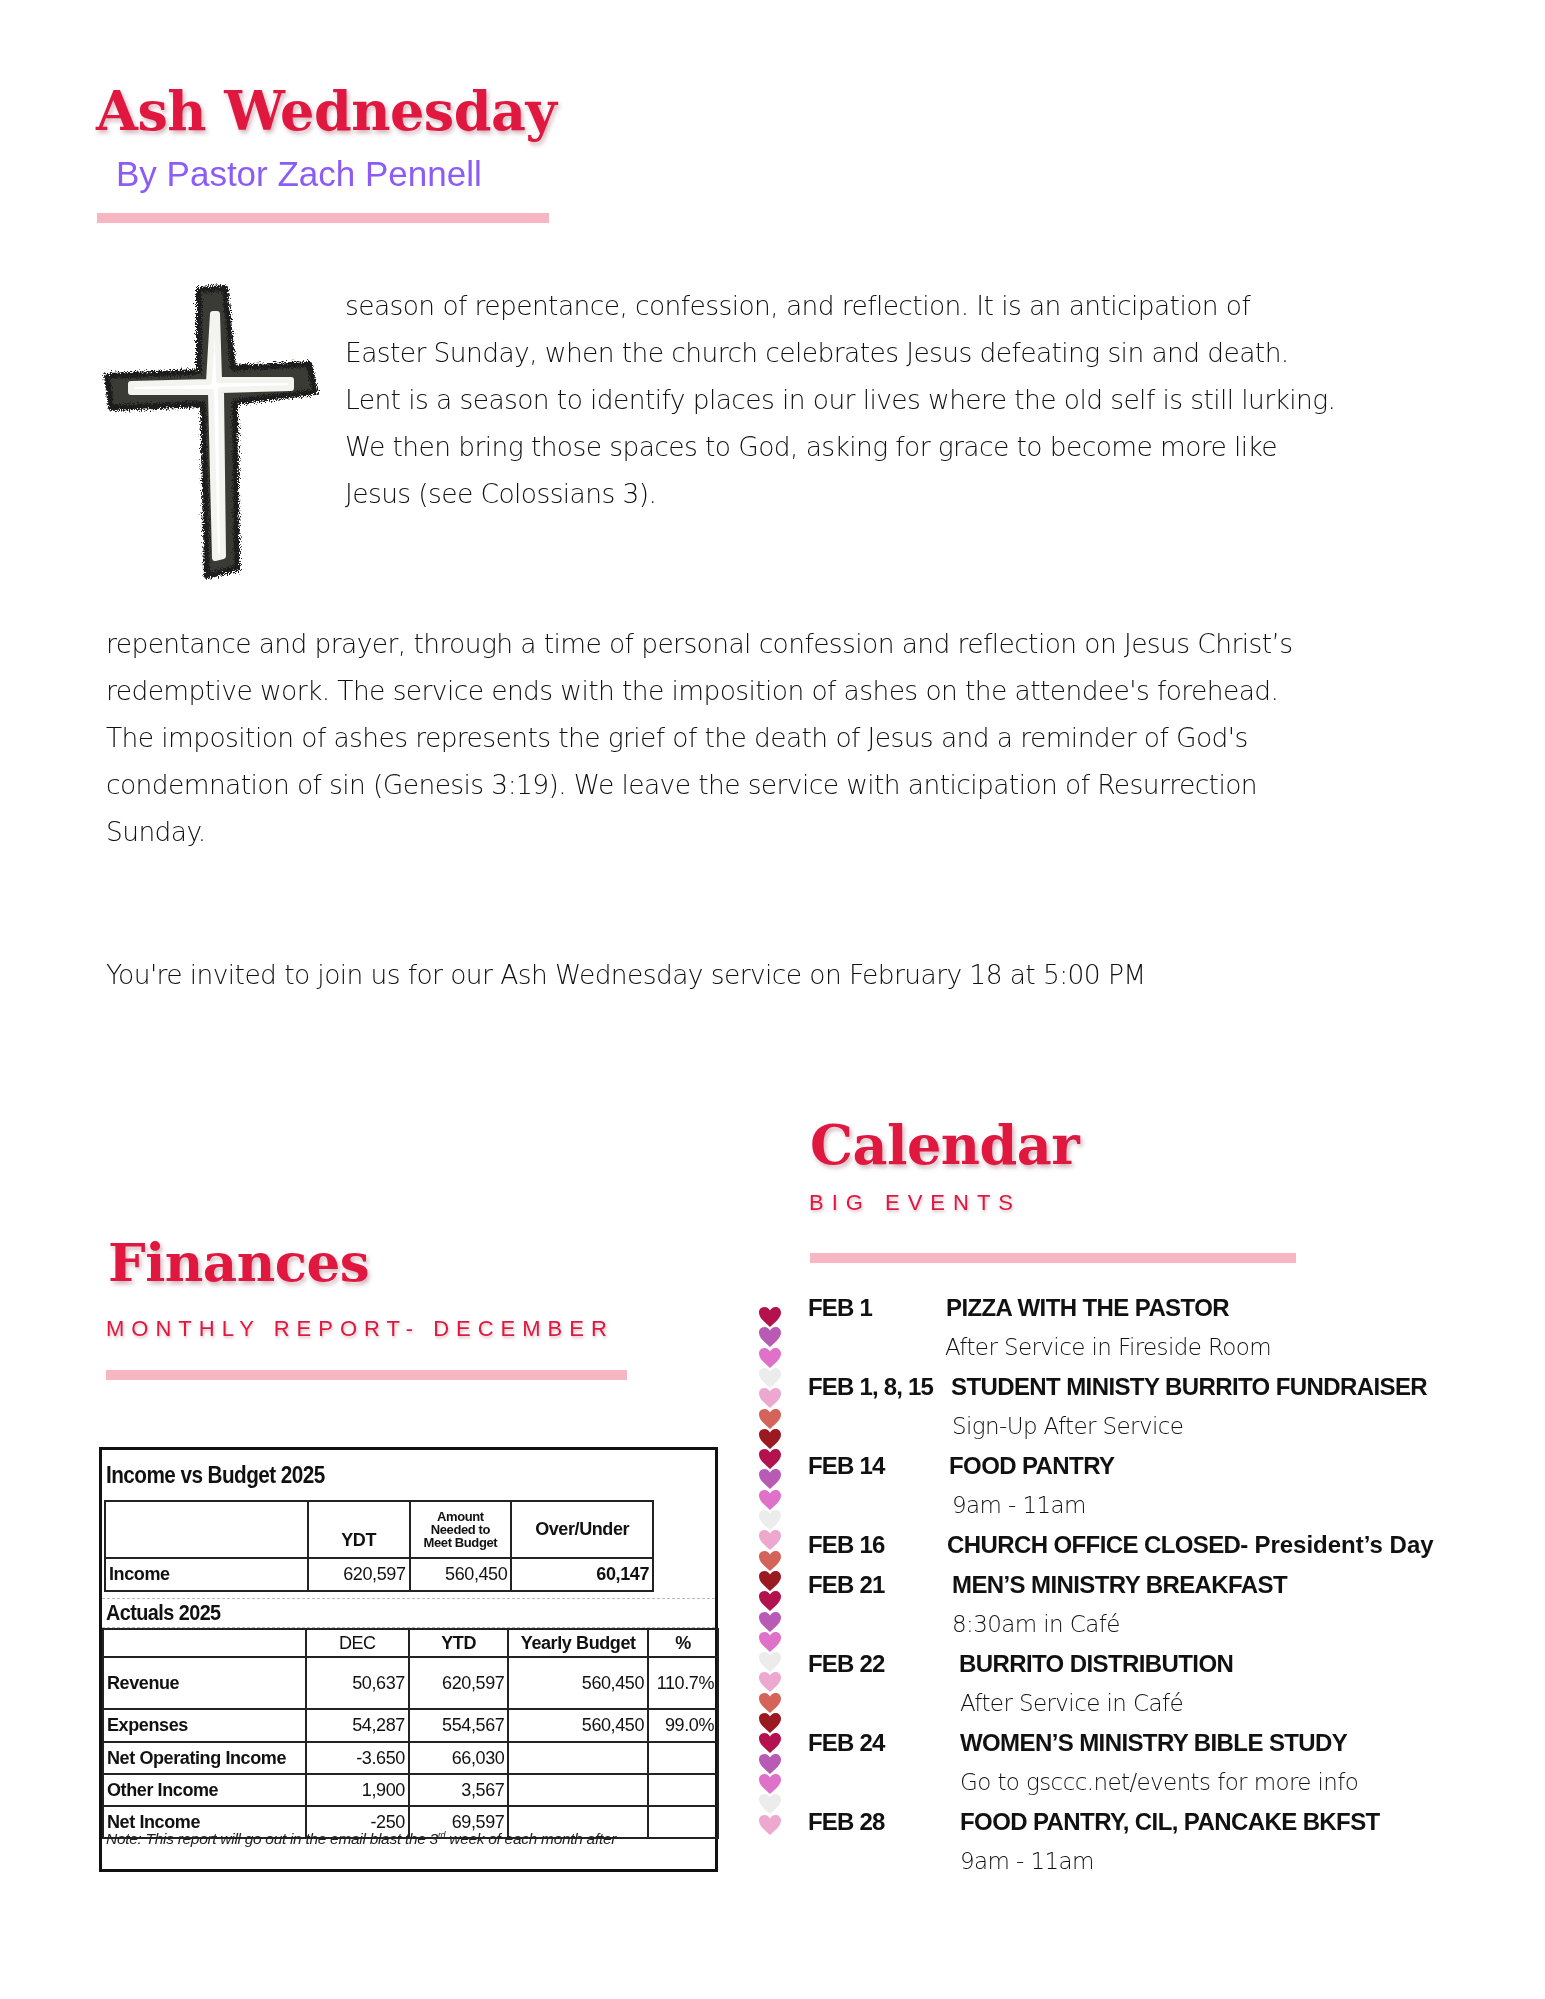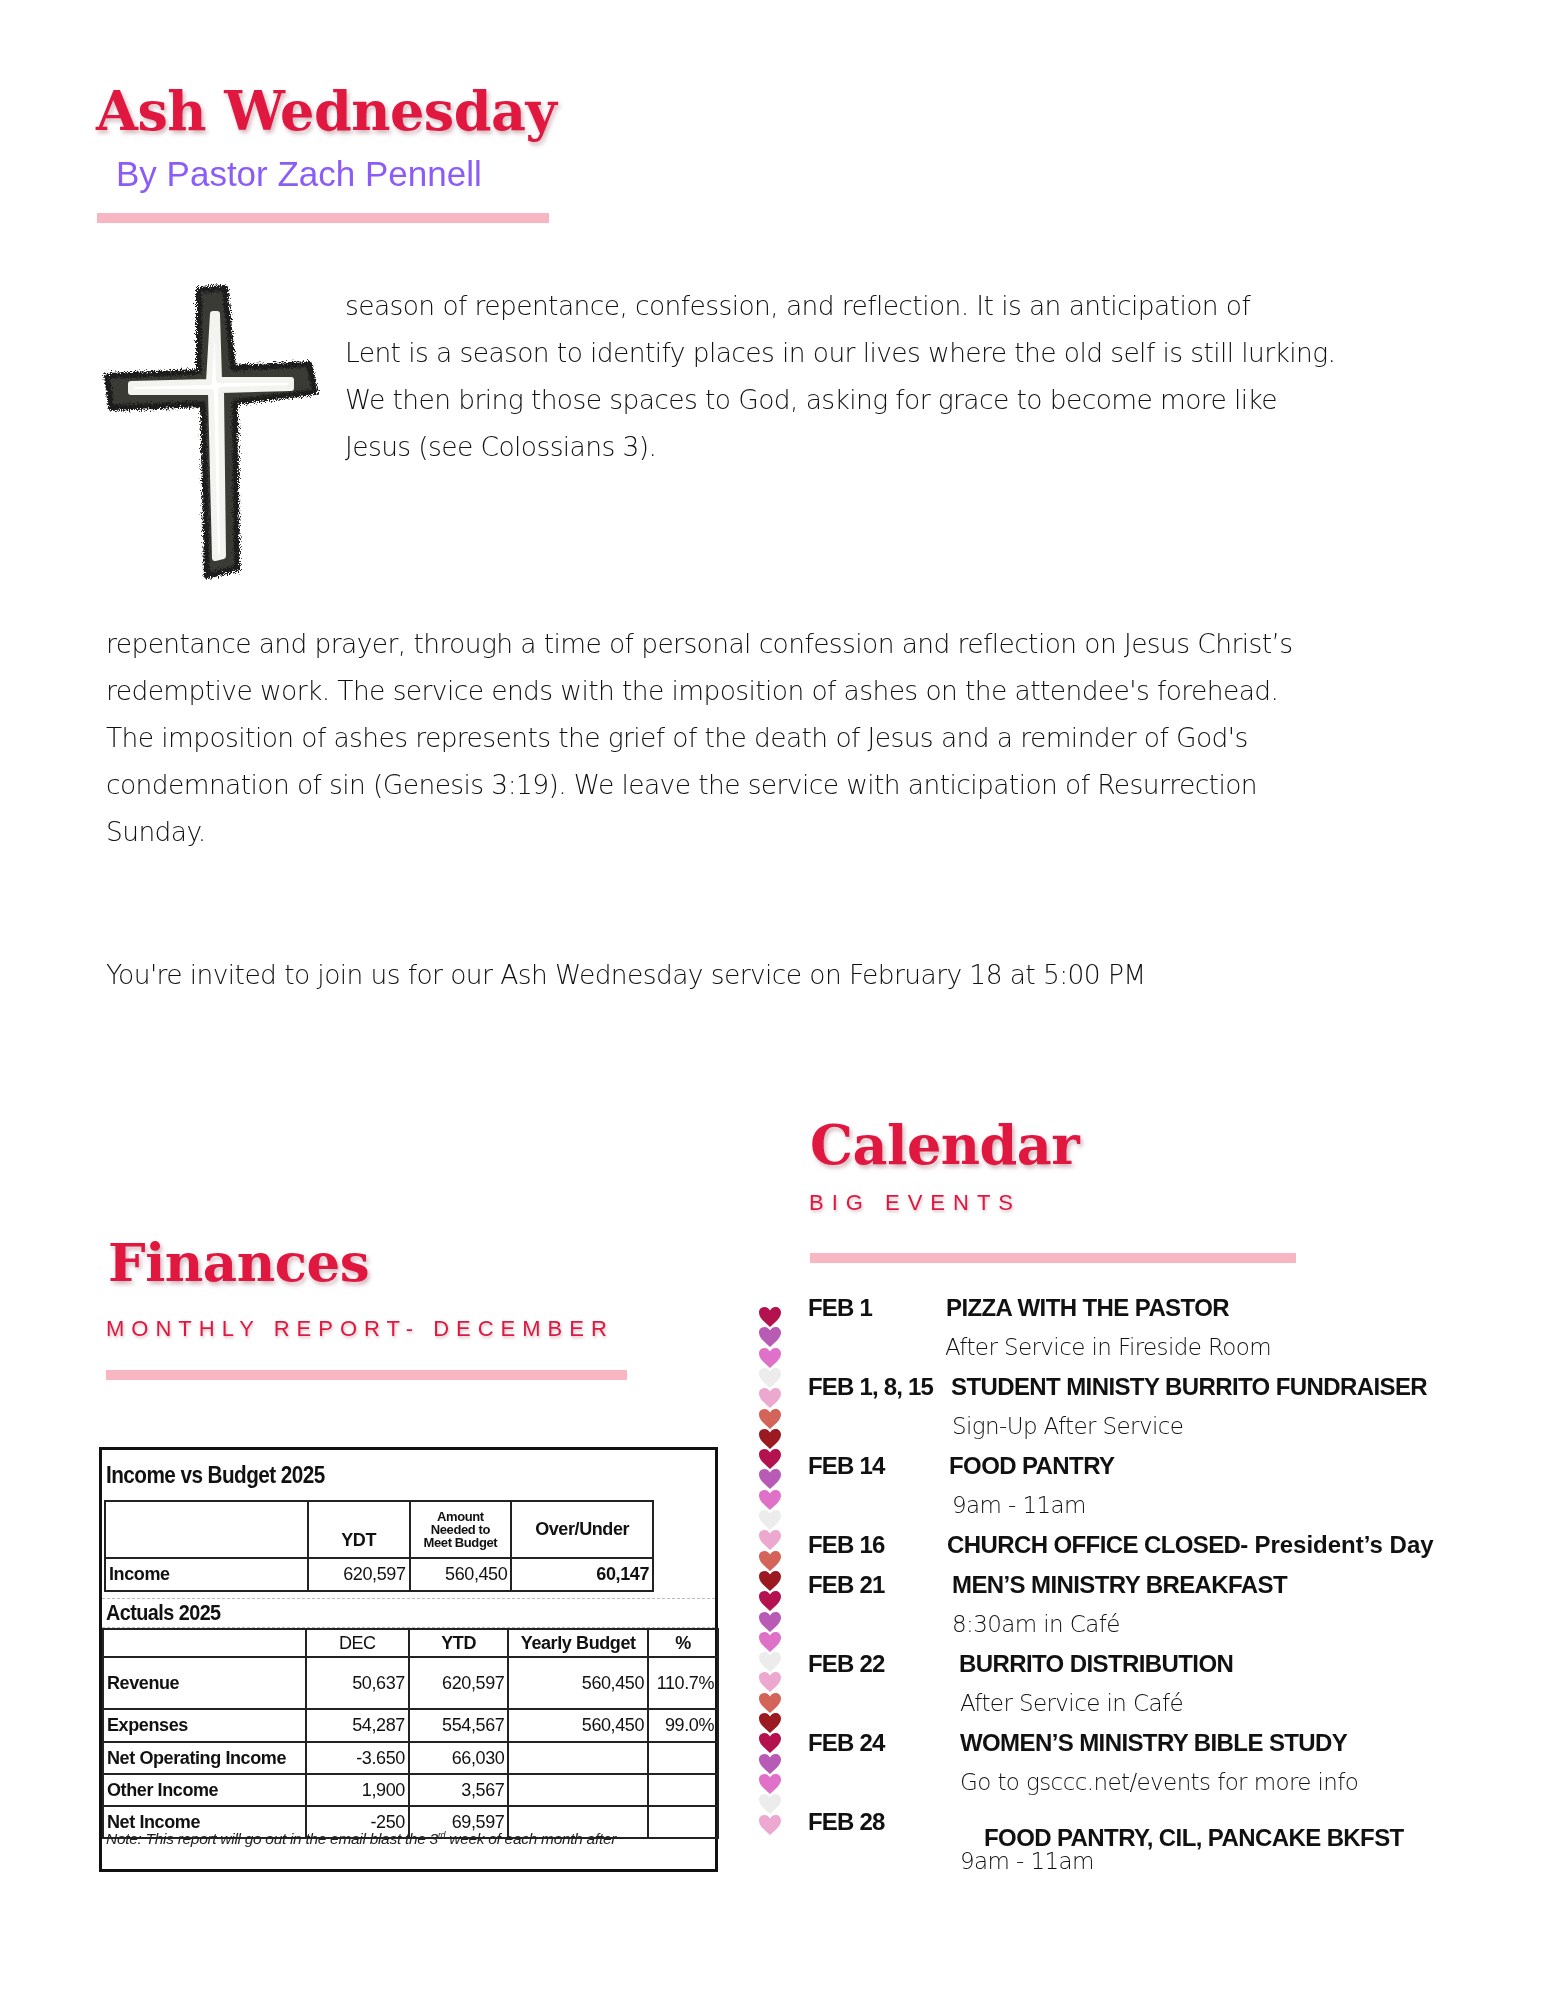--- a/index.html
+++ b/index.html
@@ -67,20 +67,21 @@
       </defs>
       <g filter="url(#rough)">
         <path d="M104 22 L130 20 L138 100 L214 96 L220 124 L140 134 L142 300 L112 308 L108 136 L16 140 L12 108 L104 104 Z" fill="#3a3a36" stroke="#1f1f1c" stroke-width="6" stroke-linejoin="round"></path>
       </g>
       <path d="M118 46 L122 46 L124 112 L196 112 L196 120 L126 122 L128 288 L120 290 L116 124 L36 124 L36 116 L114 114 Z" fill="#ffffff" stroke="#f3f3f0" stroke-width="6" stroke-linejoin="round"></path>
     </svg>
   </div>
 
   <div class="abs" style="left:345px; top:282px; width:1110px;">
     <p class="body-text">season of repentance, confession, and reflection. It is an anticipation of</p>
+    <p class="body-text">Easter Sunday, when the church celebrates Jesus defeating sin and death.</p>
     <p class="body-text">Lent is a season to identify places in our lives where the old self is still lurking.</p>
     <p class="body-text">We then bring those spaces to God, asking for grace to become more like</p>
     <p class="body-text">Jesus (see Colossians 3).</p>
   </div>
 
   <div class="abs" style="left:106px; top:620px; width:1400px;">
     <p class="body-text">repentance and prayer, through a time of personal confession and reflection on Jesus Christ’s</p>
     <p class="body-text">redemptive work. The service ends with the imposition of ashes on the attendee's forehead.</p>
     <p class="body-text">The imposition of ashes represents the grief of the death of Jesus and a reminder of God's</p>
     <p class="body-text">condemnation of sin (Genesis 3:19). We leave the service with anticipation of Resurrection</p>
@@ -284,16 +285,16 @@
 
     <div class="cal-line cal-date" style="top:1649px;">FEB 22</div>
     <div class="cal-line cal-title" style="left:959px; top:1649px;">BURRITO DISTRIBUTION</div>
     <div class="cal-line cal-detail" style="left:960px; top:1688px;">After Service in Café</div>
 
     <div class="cal-line cal-date" style="top:1728px;">FEB 24</div>
     <div class="cal-line cal-title" style="left:960px; top:1728px;">WOMEN’S MINISTRY BIBLE STUDY</div>
     <div class="cal-line cal-detail" style="left:960px; top:1767px;">Go to gsccc.net/events for more info</div>
 
     <div class="cal-line cal-date" style="top:1807px;">FEB 28</div>
-    <div class="cal-line cal-title" style="left:984px; top:1807px;margin-top:16px;">FOOD PANTRY, CIL, PANCAKE BKFST</div>
+    <div class="cal-line cal-title" style="left:960px; top:1807px;">FOOD PANTRY, CIL, PANCAKE BKFST</div>
     <div class="cal-line cal-detail" style="left:960px; top:1846px;">9am - 11am</div>
   </div>
 </section>
 
 </body></html>

